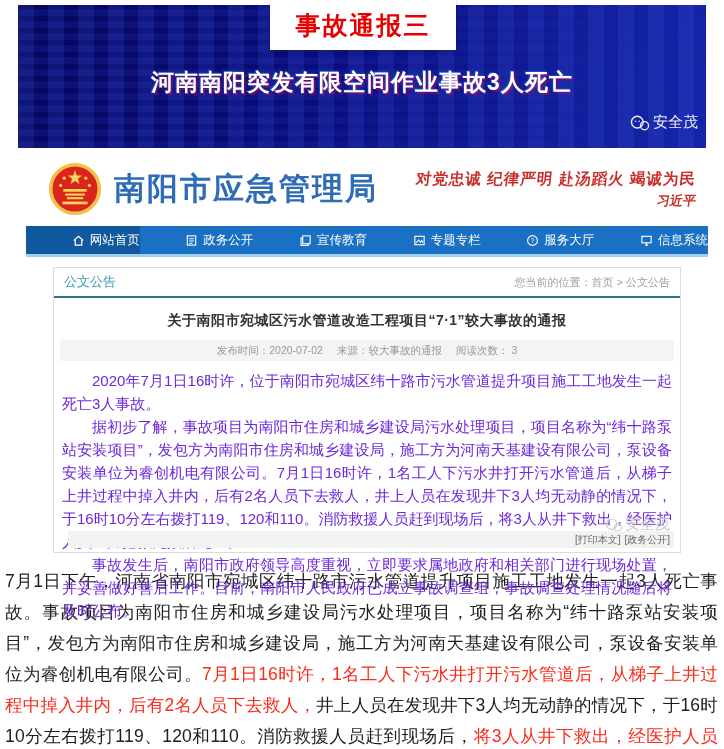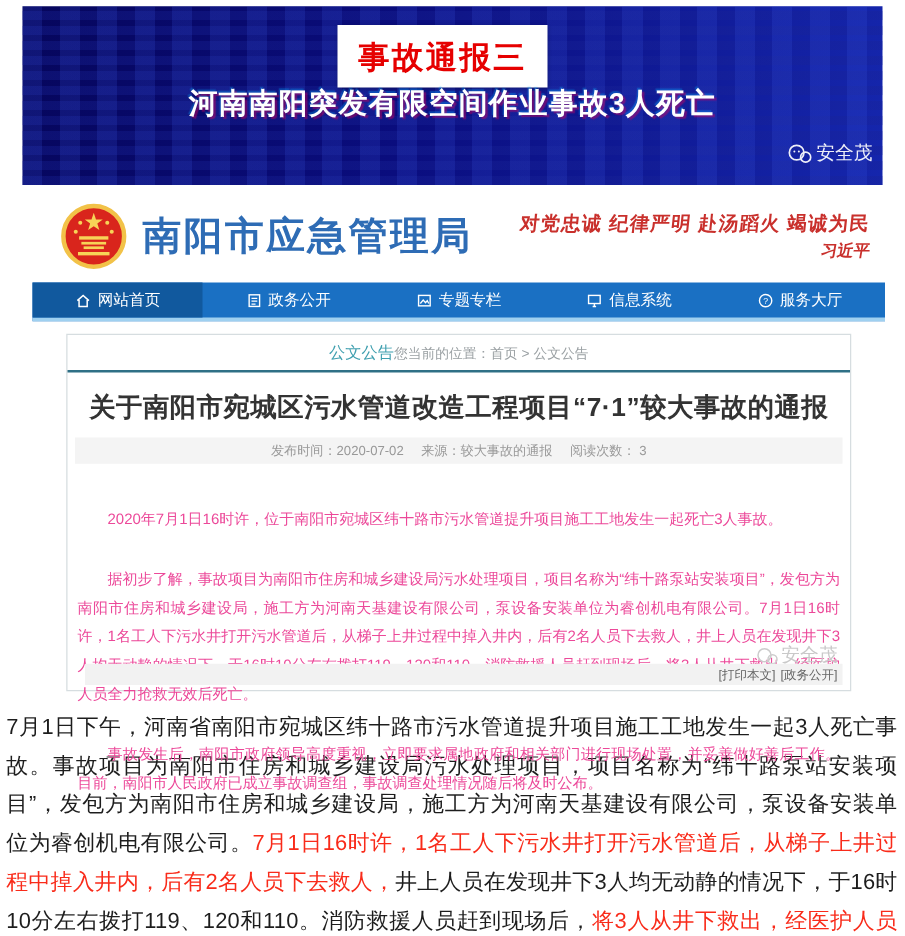--- a/index.html
+++ b/index.html
@@ -15,24 +15,23 @@
     position:relative;
     margin:5px 18px 0 18px;
     height:143px;
     background:
       repeating-linear-gradient(90deg, rgba(60,90,230,0.18) 0 16px, rgba(0,0,0,0) 16px 30px),
       repeating-linear-gradient(0deg, rgba(25,35,150,0.35) 0 7px, rgba(0,0,0,0) 7px 12px),
       linear-gradient(100deg,#06065c 0%,#0a0d7e 45%,#1526ad 100%);
     overflow:visible;
   }
   .hero-badge {
-    position:absolute; top:-5px; left:252px; width:168px; height:50px;
+    position:absolute; top:-5px; left:252px; width:186px; height:50px;
     background:#ffffff; display:flex; align-items:center; justify-content:center;
     box-shadow:0 1px 3px rgba(0,0,0,0.25);
-    margin-top:20px;
   }
   .hero-badge span { color:#e60000; font-weight:bold; font-size:25px; letter-spacing:2px; }
   .hero-title {
     position:absolute; top:62px; left:0; width:100%;
     text-align:center; color:#ffffff; font-size:23px; font-weight:bold;
     letter-spacing:1px; white-space:nowrap;
     text-shadow:2px 2px 1px rgba(220,0,90,0.45), -1px -1px 1px rgba(0,170,255,0.35);
   }
   .hero-watermark {
     position:absolute; right:8px; bottom:16px;
@@ -56,54 +55,53 @@
   }
   .gov-motto .motto-sig {
     color:#c9302c; font-weight:bold; font-size:13px; margin-top:2px;
     transform:skewX(-10deg);
   }
   .gov-nav {
     height:31px; background:#1a70c3; display:flex; align-items:stretch;
     border-bottom:3px solid #9fd0f0;
   }
   .nav-item {
-    flex:1 1 auto; display:flex; align-items:center; justify-content:center; gap:5px;
+    flex:1 1 auto; display:flex; align-items:center; justify-content:flex-end; gap:5px;
     color:#ffffff; font-size:12.5px; text-decoration:none; cursor:pointer; white-space:nowrap;
   }
   .nav-item.active { background:#11599e; }
   .nav-item svg { width:13px; height:13px; display:block; }
 
   .content-box {
     margin:10px 27px 0 27px;
     border:1px solid #d6dde0;
     background:#fff;
     height:286px;
     position:relative;
   }
   .crumb-row {
-    display:flex; align-items:center; justify-content:center;
+    display:flex; align-items:center; justify-content:space-between;
     height:30px; padding:0 10px;
     border-bottom:2px solid #2f7086;
   }
   .crumb-section { color:#3f9faf; font-size:13px; }
   .crumb-loc { color:#9aa0a3; font-size:11px; cursor:pointer; }
   .art-title {
     margin-top:14px; text-align:center; color:#333333;
-    font-size:21px; font-weight:bold; letter-spacing:0.5px;
+    font-size:14px; font-weight:bold; letter-spacing:0.5px;
   }
   .meta-bar {
     margin:10px 6px 0 6px; height:21px; background:#f4f4f4;
     display:flex; align-items:center; justify-content:center; gap:14px;
     color:#999999; font-size:10.5px;
   }
   .art-body { padding:8px 8px 0 8px; }
   .art-body p {
-    color:#ec4899; font-size:12px; line-height:23px; text-indent:2em;
+    color:#6d28d9; font-size:15px; line-height:23px; text-indent:2em;
     text-align:justify;
-    margin-top:25px;
   }
   .art-watermark {
     position:absolute; right:10px; bottom:18px;
     display:flex; align-items:center; gap:2px;
     color:#c9c9c9; font-size:15px;
   }
   .print-bar {
     position:absolute; left:14px; right:6px; bottom:4px; height:17px;
     background:#f2f2f2; display:flex; align-items:center; justify-content:flex-end; gap:4px;
     padding-right:4px;
@@ -170,38 +168,45 @@
       </a>
       <a class="nav-item">
         <svg viewBox="0 0 14 14">
             <rect x="2.5" y="2" width="9" height="10" fill="none" stroke="#fff" stroke-width="1.2"></rect>
             <path d="M4.5 5 H9.5 M4.5 7.5 H9.5 M4.5 10 H8" stroke="#fff" stroke-width="1.1"></path>
           </svg>
         <span>政务公开</span>
       </a>
       <a class="nav-item">
         <svg viewBox="0 0 14 14">
+            <rect x="4" y="2" width="8" height="8.5" fill="none" stroke="#fff" stroke-width="1.2"></rect>
+            <path d="M4 4.5 H2.2 V12.2 H10 V10.5" fill="none" stroke="#fff" stroke-width="1.2"></path>
+          </svg>
+        <span>宣传教育</span>
+      </a>
+      <a class="nav-item">
+        <svg viewBox="0 0 14 14">
             <rect x="2" y="2.5" width="10" height="9" fill="none" stroke="#fff" stroke-width="1.2"></rect>
             <path d="M3.5 9.5 L6 6.5 L8 8.8 L9.5 7 L10.8 9.5" fill="none" stroke="#fff" stroke-width="1.1"></path>
           </svg>
         <span>专题专栏</span>
       </a>
       <a class="nav-item">
         <svg viewBox="0 0 14 14">
+            <circle cx="7" cy="7" r="5.3" fill="none" stroke="#fff" stroke-width="1.2"></circle>
+            <text x="7" y="9.6" font-size="7.5" fill="#fff" text-anchor="middle" font-family="Liberation Sans,sans-serif">?</text>
+          </svg>
+        <span>服务大厅</span>
+      </a>
+      <a class="nav-item">
+        <svg viewBox="0 0 14 14">
             <rect x="2" y="2.5" width="10" height="7" fill="none" stroke="#fff" stroke-width="1.2"></rect>
             <path d="M5.5 12 H8.5 M7 9.5 V12" stroke="#fff" stroke-width="1.2"></path>
           </svg>
         <span>信息系统</span>
-      </a>
-      <a class="nav-item">
-        <svg viewBox="0 0 14 14">
-            <circle cx="7" cy="7" r="5.3" fill="none" stroke="#fff" stroke-width="1.2"></circle>
-            <text x="7" y="9.6" font-size="7.5" fill="#fff" text-anchor="middle" font-family="Liberation Sans,sans-serif">?</text>
-          </svg>
-        <span>服务大厅</span>
       </a>
     </nav>
 
     <div class="content-box">
       <div class="crumb-row">
         <span class="crumb-section">公文公告</span>
         <span class="crumb-loc">您当前的位置：首页 &gt; 公文公告</span>
       </div>
 
       <h2 class="art-title">关于南阳市宛城区污水管道改造工程项目“7·1”较大事故的通报</h2>

